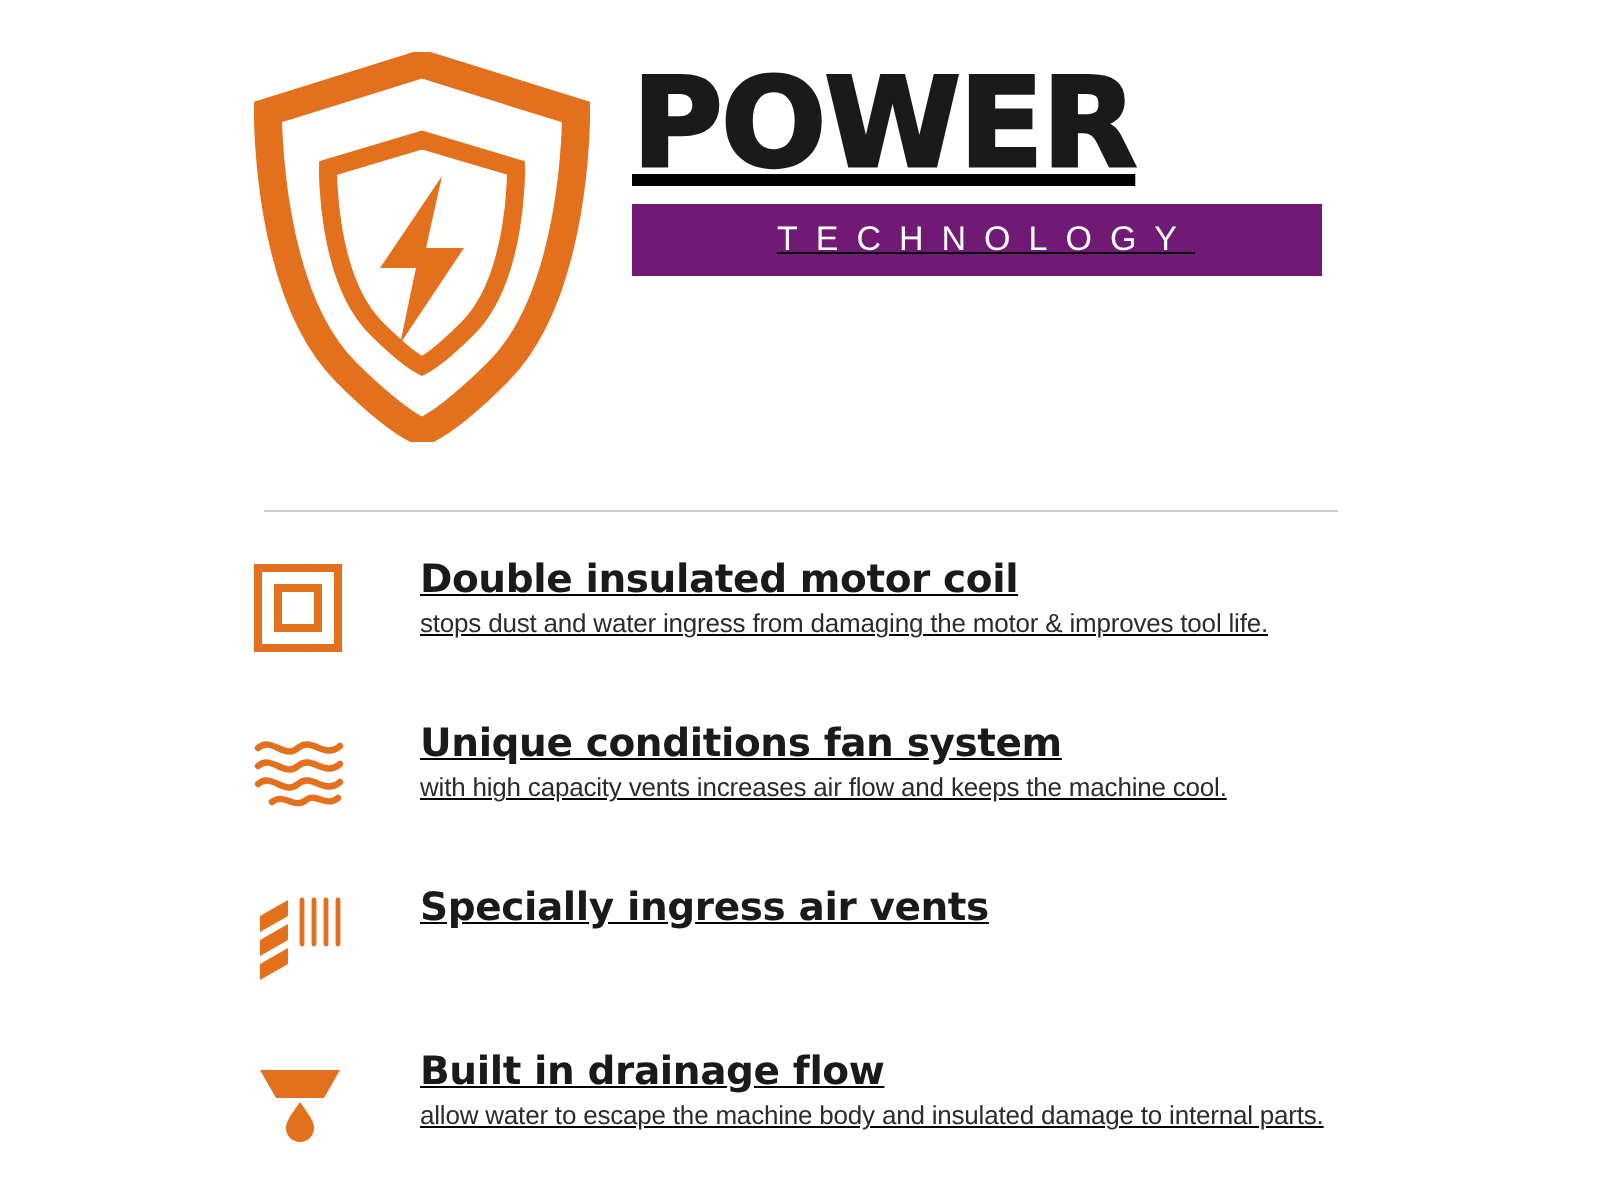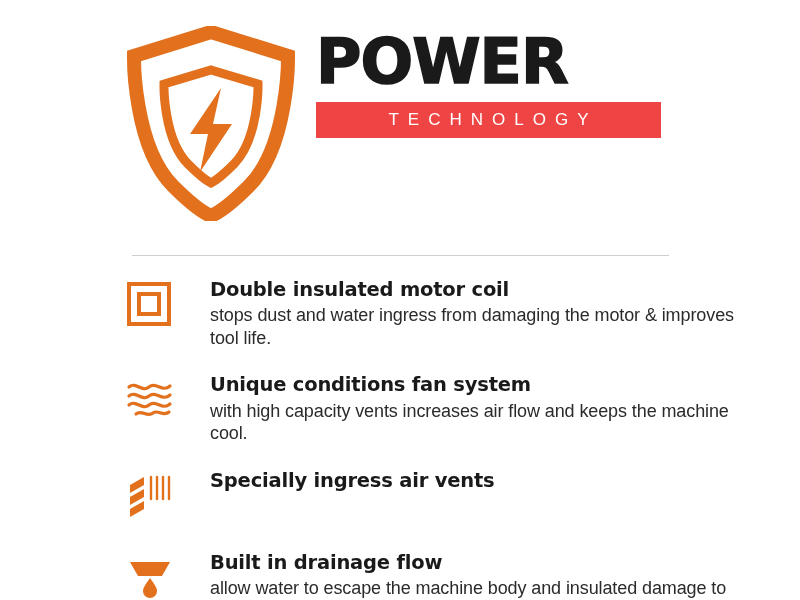--- a/index.html
+++ b/index.html
@@ -10,20 +10,21 @@
     height: 600px;
     background: #ffffff;
     font-family: "Liberation Sans", sans-serif;
     overflow: hidden;
   }
   .page {
     position: relative;
     width: 800px;
     height: 600px;
     background: #ffffff;
+    text-decoration: underline;
   }
 
   
   .header {
     display: flex;
     align-items: flex-start;
     padding: 26px 0 0 126px;
   }
   .shield-wrap {
     width: 170px;
@@ -39,21 +40,21 @@
     font-family: "DejaVu Sans", sans-serif;
     font-weight: bold;
     font-size: 62px;
     line-height: 0.98em;
     letter-spacing: -1px;
     color: #1a1a1a;
     -webkit-text-stroke: 1.5px #1a1a1a;
   }
   .tech-bar {
     margin-top: 9px;
-    background: #ef4444;
+    background: #701a75;
     height: 36px;
     width: 345px;
     display: flex;
     align-items: center;
     justify-content: center;
   }
   .tech-bar span {
     color: #ffffff;
     font-family: "Liberation Sans", sans-serif;
     font-size: 17px;
@@ -99,21 +100,21 @@
     font-family: "DejaVu Sans", sans-serif;
     font-weight: bold;
     font-size: 19.5px;
     color: #1a1a1a;
     letter-spacing: -0.2px;
     line-height: 1.15em;
   }
   .feature-desc {
     margin-top: 3px;
     font-family: "Liberation Sans", sans-serif;
-    font-size: 18px;
+    font-size: 13px;
     color: #2b2b2b;
     line-height: 1.25em;
     letter-spacing: -0.1px;
   }
 </style>
 </head>
 <body>
 
 <div class="page">
 

